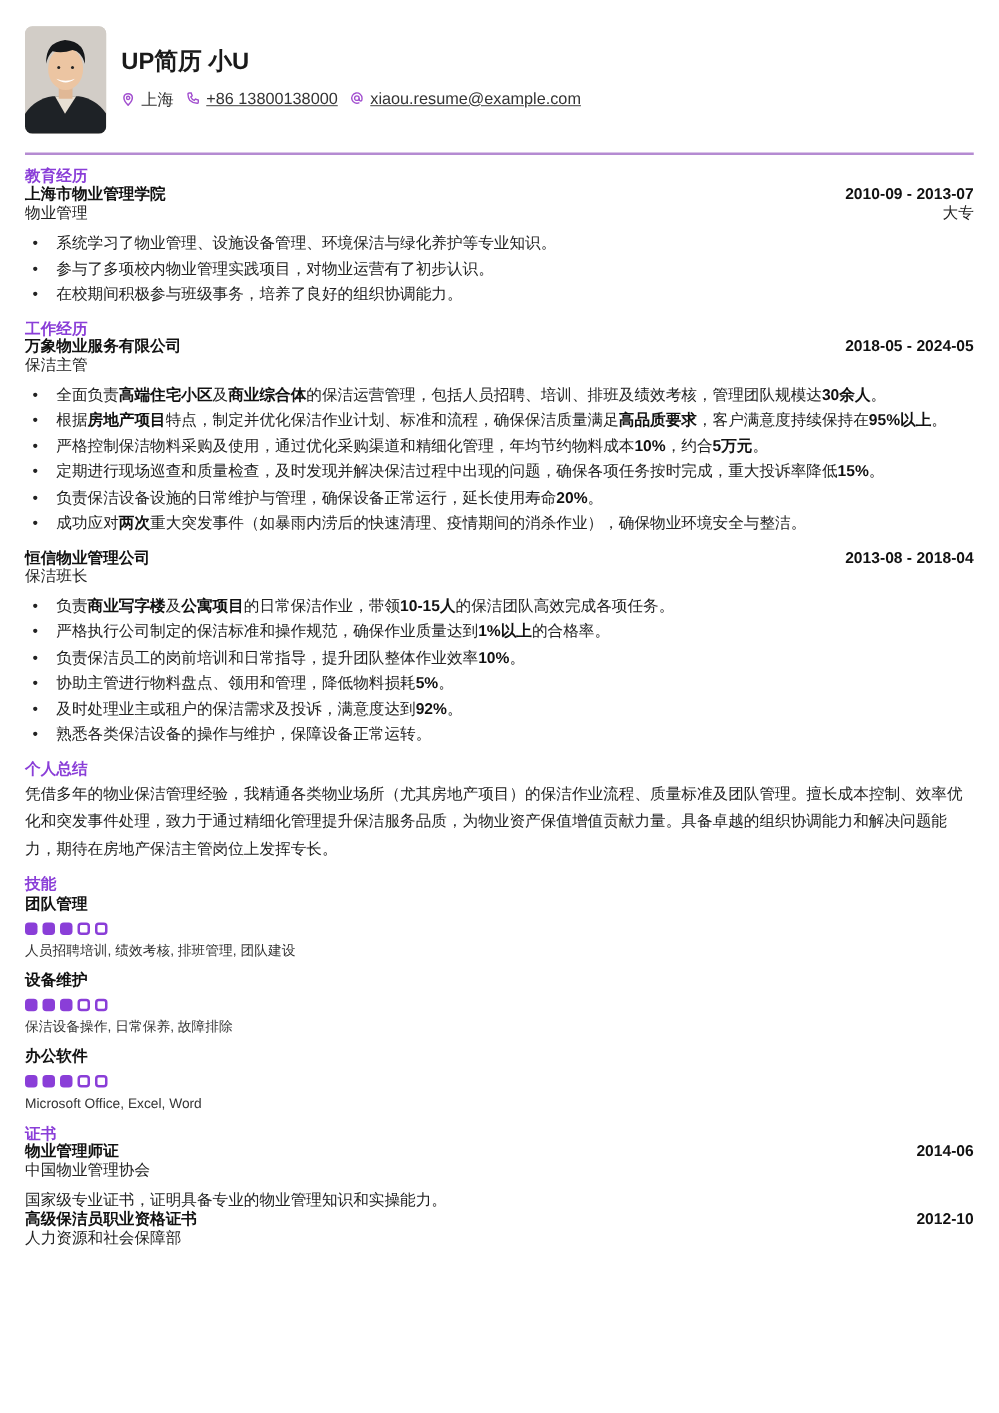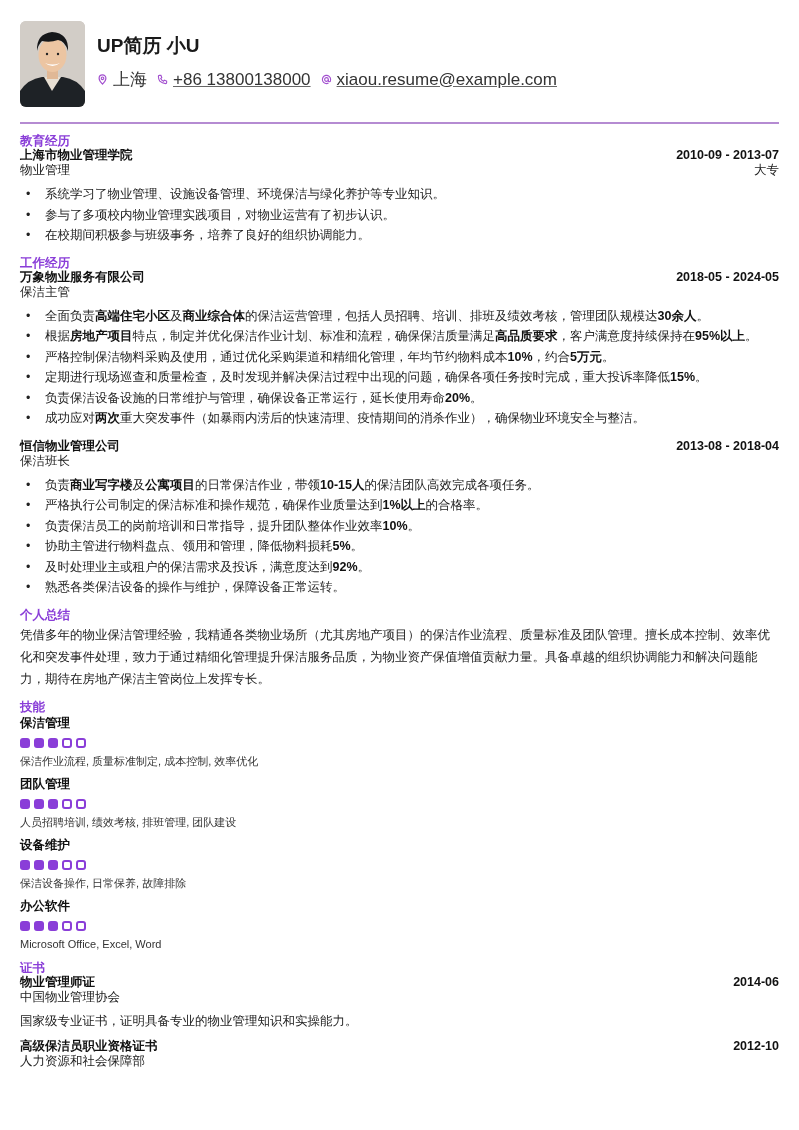--- a/index.html
+++ b/index.html
@@ -5,21 +5,21 @@
   * { box-sizing: border-box; margin: 0; padding: 0; }
   html, body { width: 799px; height: 1130px; overflow: hidden; background: #ffffff; }
   body { font-family: "Liberation Sans", "DejaVu Sans", sans-serif; color: #222; font-size: 12.5px; }
   .page { position: relative; width: 799px; padding: 0 20px; }
 
   .header { display: flex; align-items: center; padding-top: 20px; height: 108px; }
   .photo { width: 65px; height: 86px; border-radius: 6px; overflow: hidden; background: #cfcac4; position: relative; flex-shrink: 0; }
   .photo svg { display: block; }
   .head-info { margin-left: 12px; }
   .name { font-size: 19px; font-weight: 600; color: #1a1a1a; margin-top: -4px; }
-  .contacts { display: flex; align-items: center; margin-top: 9px; font-size: 17px; color: #333; }
+  .contacts { display: flex; align-items: flex-start; margin-top: 9px; font-size: 13px; color: #333; }
   .contact-item { display: flex; align-items: center; margin-right: 10px; }
   .contact-item .ic { width: 11px; height: 11px; margin-right: 5px; color: #a24fcf; display: inline-flex; }
   .contact-item a { color: #333; text-decoration: underline; text-decoration-color: #666; }
   .divider { height: 2px; background: #b58bd2; margin-top: 14px; }
 
   .section-title { color: #8a3ed8; font-weight: 700; font-size: 12.5px; margin-top: 10px; line-height: 14px; }
   .row { display: flex; justify-content: space-between; line-height: 15px; }
   .entry-title { font-weight: 700; color: #111; font-size: 12.5px; }
   .entry-date { font-weight: 600; color: #111; font-size: 12.5px; }
   .entry-sub { color: #222; text-align: right; }
@@ -37,21 +37,21 @@
 
   .skill { margin-top: 2px; }
   .skill + .skill { margin-top: 9px; }
   .skill-name { font-weight: 700; color: #111; line-height: 15px; }
   .dots { display: flex; margin-top: 7px; height: 11px; }
   .dot { width: 10px; height: 10px; border-radius: 3px; margin-right: 4px; }
   .dot.filled { background: #8a3ed8; }
   .dot.empty { border: 2px solid #8a3ed8; background: #fff; }
   .skill-desc { font-size: 11px; color: #333; margin-top: 5px; line-height: 14px; }
 
-  .cert + .cert { margin-top: 10px; }
+  .cert + .cert { }
   .cert-desc { margin-top: 9px; line-height: 15px; }
 </style>
 </head>
 <body>
 
 <div class="page">
 
   <div class="header">
     <div class="photo">
       <svg width="65" height="86" viewBox="0 0 65 86">
@@ -159,31 +159,20 @@
 
   <div class="section">
     <div class="section-title">个人总结</div>
     <div class="summary">凭借多年的物业保洁管理经验，我精通各类物业场所（尤其房地产项目）的保洁作业流程、质量标准及团队管理。擅长成本控制、效率优化和突发事件处理，致力于通过精细化管理提升保洁服务品质，为物业资产保值增值贡献力量。具备卓越的组织协调能力和解决问题能力，期待在房地产保洁主管岗位上发挥专长。</div>
   </div>
 
   <div class="section">
     <div class="section-title">技能</div>
     <div id="skills-list">
         <div class="skill">
-          <div class="skill-name">保洁管理</div>
-          <div class="dots">
-            <span class="dot filled"></span>
-            <span class="dot filled"></span>
-            <span class="dot filled"></span>
-            <span class="dot empty"></span>
-            <span class="dot empty"></span>
-          </div>
-          <div class="skill-desc">保洁作业流程, 质量标准制定, 成本控制, 效率优化</div>
-        </div>
-        <div class="skill">
           <div class="skill-name">团队管理</div>
           <div class="dots">
             <span class="dot filled"></span>
             <span class="dot filled"></span>
             <span class="dot filled"></span>
             <span class="dot empty"></span>
             <span class="dot empty"></span>
           </div>
           <div class="skill-desc">人员招聘培训, 绩效考核, 排班管理, 团队建设</div>
         </div>

